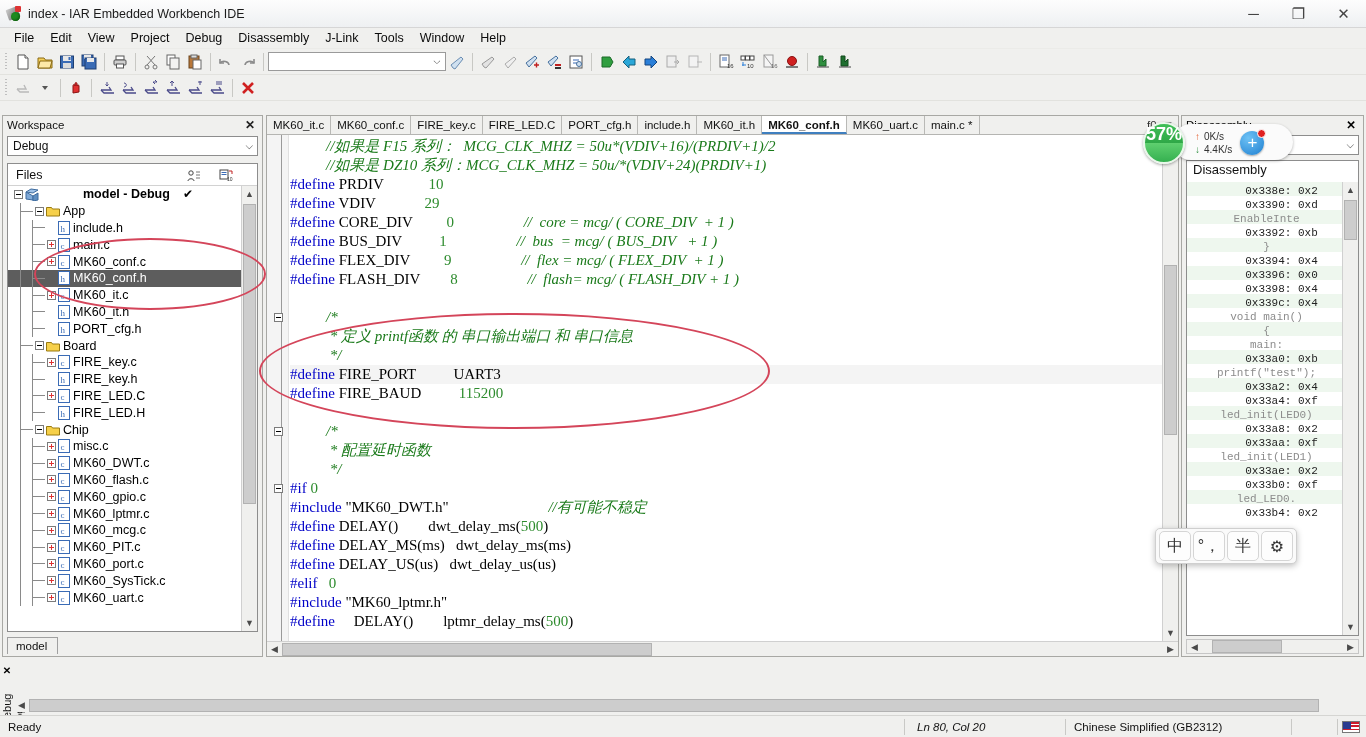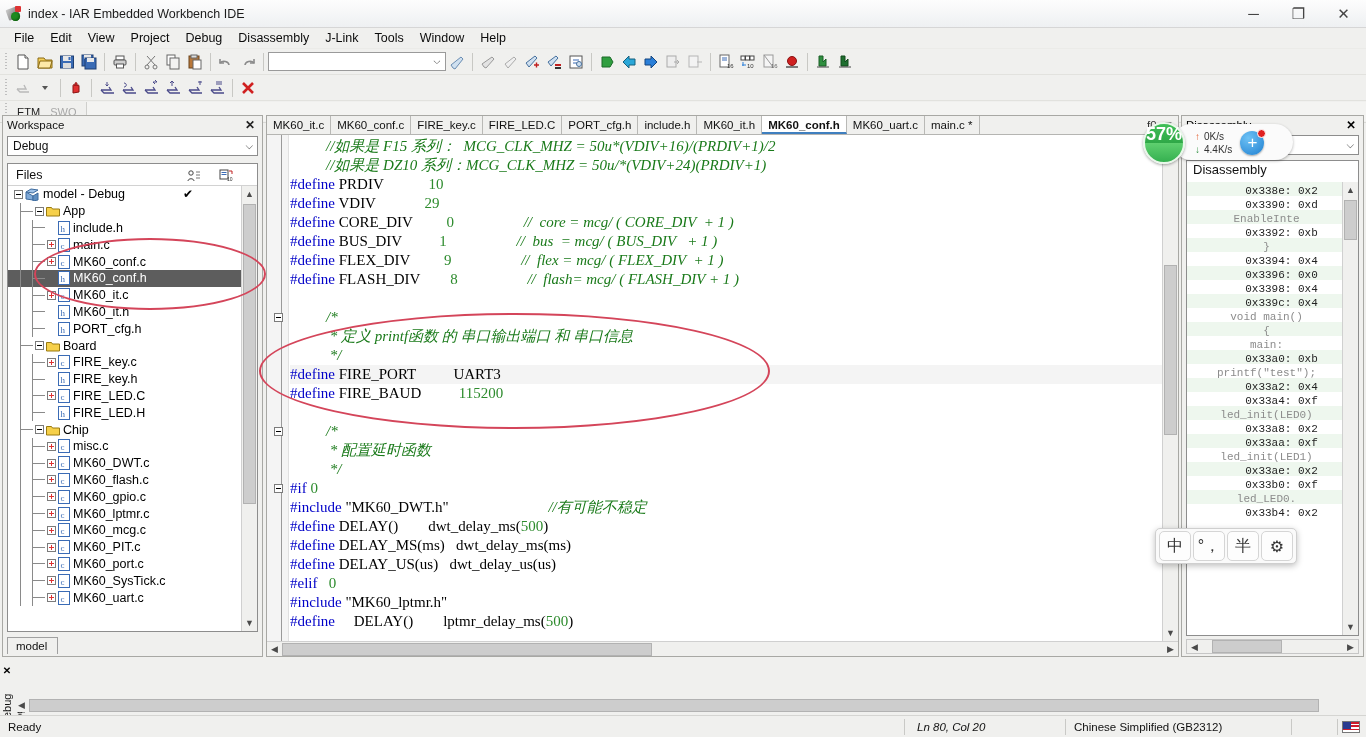--- a/index.html
+++ b/index.html
@@ -84,21 +84,21 @@
      display:inline-block; margin-right:2px; flex:0 0 auto;}
   .tbox::before { content:''; position:absolute; left:1px; top:3px; width:5px; height:1px; background:#000;}
   .tbox.plus::after { content:''; position:absolute; left:3px; top:1px; width:1px; height:5px; background:#d33;}
   .tbox.plus::before { background:#d33; }
   .tline { width:12px; height:1px; background:#8a8a8a; margin-right:2px; flex:0 0 auto;}
   .tvert { width:1px; height:17px; background:#8a8a8a; flex:0 0 auto; }
   .ico-folder { width:14px; height:12px; margin-right:3px; flex:0 0 auto; position:relative;}
   .ico-file { width:12px; height:14px; margin-right:3px; flex:0 0 auto; position:relative;}
   .ico-prj { width:15px; height:13px; margin-right:3px; flex:0 0 auto;}
   .tlabel { line-height:16px; }
-  .root-label { font-weight:normal; }
+  .root-label { font-weight:bold;margin-left:40px; }
   .check { margin-left:auto; margin-right:48px; font-size:12px; color:#000; }
   .ws-scroll { position:absolute; right:0; top:22px; bottom:0; width:16px; background:#f0f0ee;
      border-left:1px solid #d0d0d0; }
   .sb-arrow { height:16px; display:flex; align-items:center; justify-content:center;
      font-size:9px; color:#4a4a4a; background:#f0f0ee;}
   .sb-thumb { position:absolute; left:1px; right:1px; background:#cdcdcd; border:1px solid #b2b2b2; }
   .ws-tabs { position:absolute; left:4px; bottom:2px; height:19px; display:flex; align-items:flex-end;}
   .ws-tab { font-size:11.5px; padding:2px 10px 2px 8px; background:#f0f0ee;
      border:1px solid #a0a0a0; border-bottom:none; color:#111; }
 
@@ -499,26 +499,20 @@
         </svg>
     </div>
     <div class="tb-sep"></div>
     <div class="tbi">
       <svg width="18" height="16">
           <path d="M4 3l10 10M14 3L4 13" stroke="#d02020" stroke-width="2.6"></path>
         </svg>
     </div>
   </div>
 
-  <div class="etmbar">
-    <div class="tb-grip"></div>
-    <div class="etm-btn">ETM</div>
-    <div class="etm-btn disabled">SWO</div>
-    <div class="etm-field"></div>
-  </div>
 
   <div class="main">
 
     <div class="workspace">
       <div class="ws-head">
         <span>Workspace</span>
         <span class="x">✕</span>
       </div>
       <div class="ws-combo">
         <span>Debug</span>

